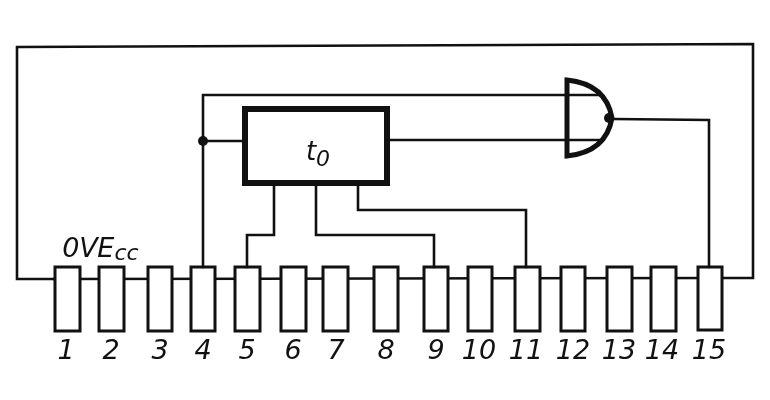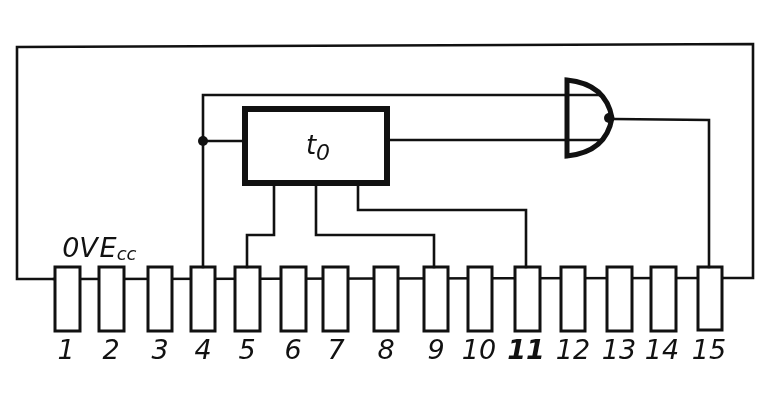--- a/index.html
+++ b/index.html
@@ -13,22 +13,22 @@
     .lbl {
       position: absolute;
       font-family: "DejaVu Sans", sans-serif;
       font-style: italic;
       color: #111111;
       white-space: nowrap;
       transform: translateX(-50%);
     }
     .pin-num { top: 334px; font-size: 27px; }
     .supply { top: 232px; font-size: 27px; }
-    .supply sub { font-size: 18px; vertical-align: -3px; }
-    .block-label { font-size: 26px; top: 130px; }
+    .supply sub { font-size: 22px; vertical-align: -3px; }
+    .block-label { font-size: 26px; top: 136px; }
     .block-label sub { font-size: 22px; vertical-align: -6px; }
   </style>
 </head>
 <body>
 
 <svg id="diagram" viewBox="0 0 770 400" xmlns="http://www.w3.org/2000/svg">
 
   <polyline class="wire" points="54,279 17,279 17,47 753,44 753,278 722,278"></polyline>
 
   <line class="wire" x1="54" y1="279" x2="722" y2="278"></line>
@@ -87,17 +87,17 @@
 <div class="lbl pin-num" style="left:66px;">1</div>
 <div class="lbl pin-num" style="left:111px;">2</div>
 <div class="lbl pin-num" style="left:160px;">3</div>
 <div class="lbl pin-num" style="left:203px;">4</div>
 <div class="lbl pin-num" style="left:247px;">5</div>
 <div class="lbl pin-num" style="left:293px;">6</div>
 <div class="lbl pin-num" style="left:336px;">7</div>
 <div class="lbl pin-num" style="left:386px;">8</div>
 <div class="lbl pin-num" style="left:436px;">9</div>
 <div class="lbl pin-num" style="left:479px;">10</div>
-<div class="lbl pin-num" style="left:526px;font-weight:bold;">11</div>
+<div class="lbl pin-num" style="left:526px;">11</div>
 <div class="lbl pin-num" style="left:573px;text-align:center;">12</div>
 <div class="lbl pin-num" style="left:619px;">13</div>
 <div class="lbl pin-num" style="left:662px;">14</div>
 <div class="lbl pin-num" style="left:709px;text-align:center;">15</div>
 
 </body></html>

